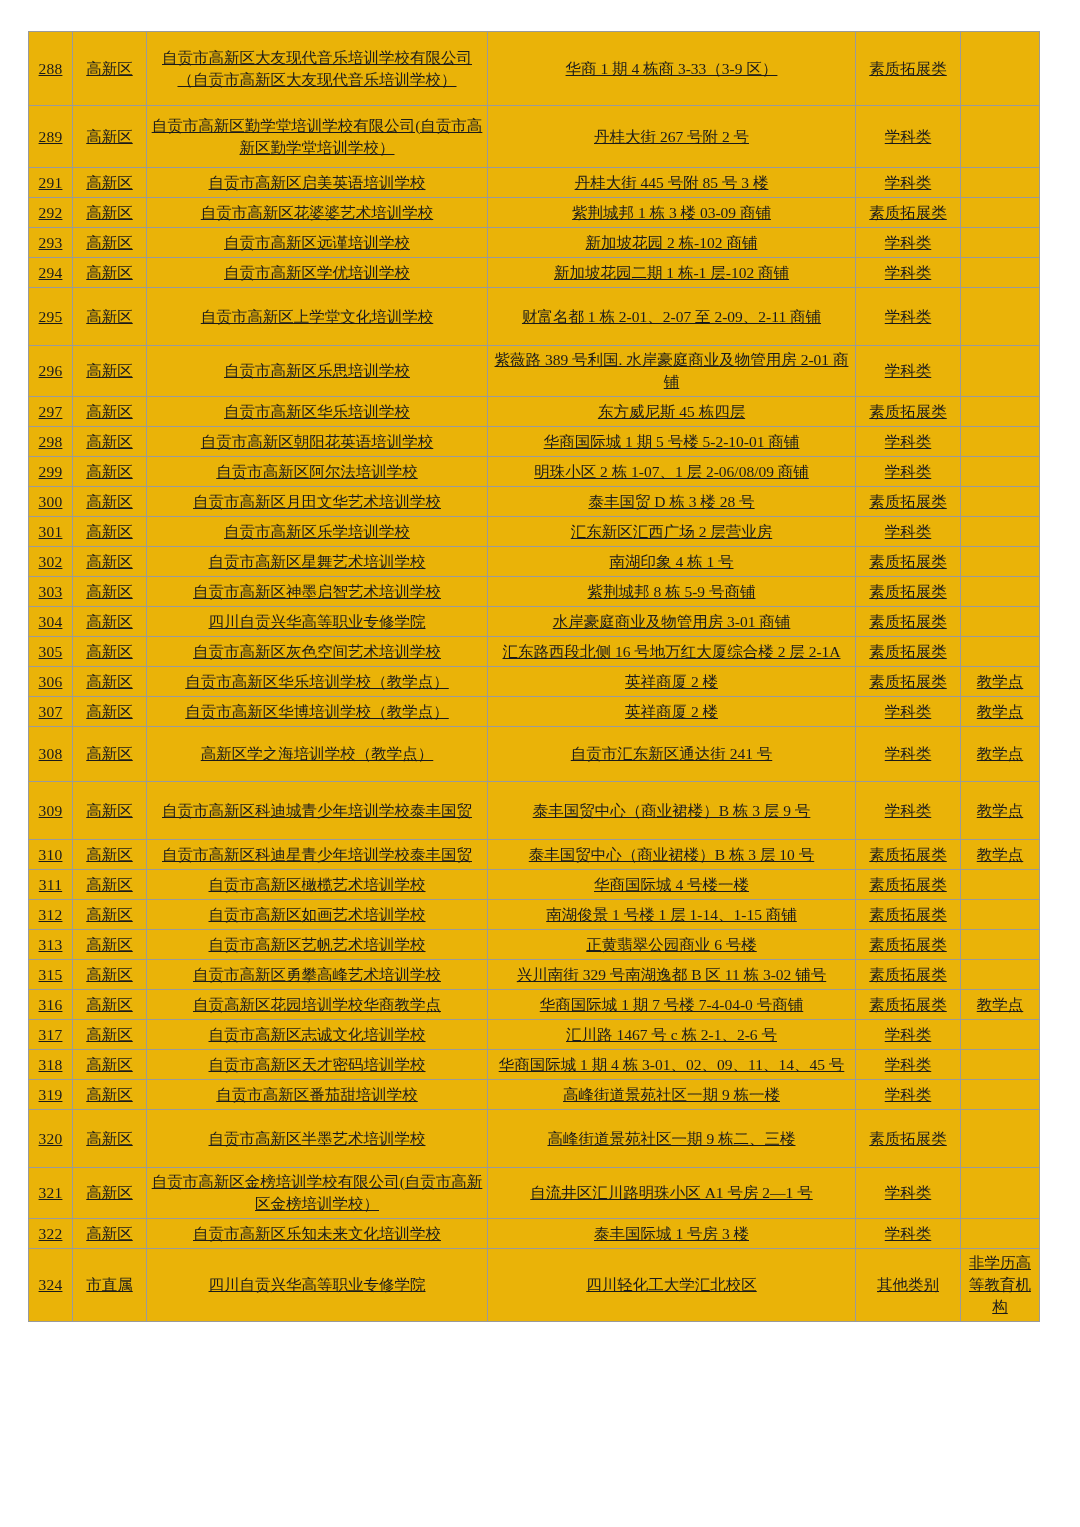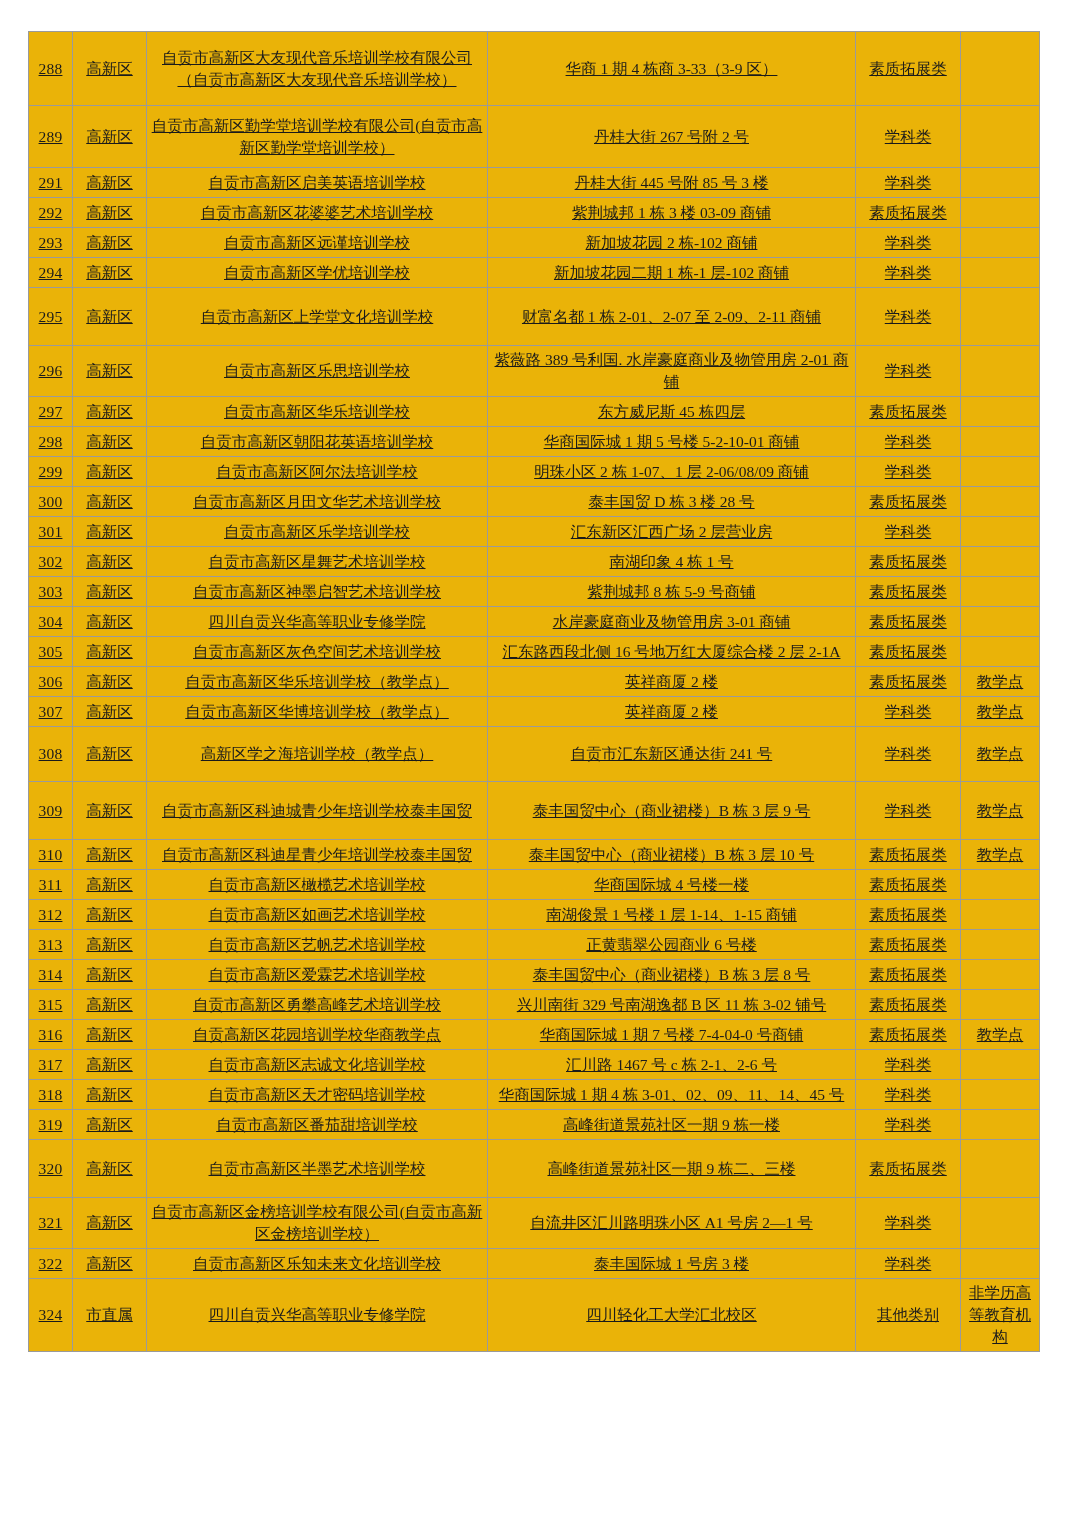--- a/index.html
+++ b/index.html
@@ -265,28 +265,20 @@
         </tr>
         <tr style="height: 30px;">
           <td class="cell-index">313</td>
           <td class="cell-district">高新区</td>
           <td class="cell-school">自贡市高新区艺帆艺术培训学校</td>
           <td class="cell-address">正黄翡翠公园商业 6 号楼</td>
           <td class="cell-category">素质拓展类</td>
           <td class="cell-note"></td>
         </tr>
         <tr style="height: 30px;">
-          <td class="cell-index">314</td>
-          <td class="cell-district">高新区</td>
-          <td class="cell-school">自贡市高新区爱霖艺术培训学校</td>
-          <td class="cell-address">泰丰国贸中心（商业裙楼）B 栋 3 层 8 号</td>
-          <td class="cell-category">素质拓展类</td>
-          <td class="cell-note"></td>
-        </tr>
-        <tr style="height: 30px;">
           <td class="cell-index">315</td>
           <td class="cell-district">高新区</td>
           <td class="cell-school">自贡市高新区勇攀高峰艺术培训学校</td>
           <td class="cell-address">兴川南街 329 号南湖逸都 B 区 11 栋 3-02 铺号</td>
           <td class="cell-category">素质拓展类</td>
           <td class="cell-note"></td>
         </tr>
         <tr style="height: 30px;">
           <td class="cell-index">316</td>
           <td class="cell-district">高新区</td>

